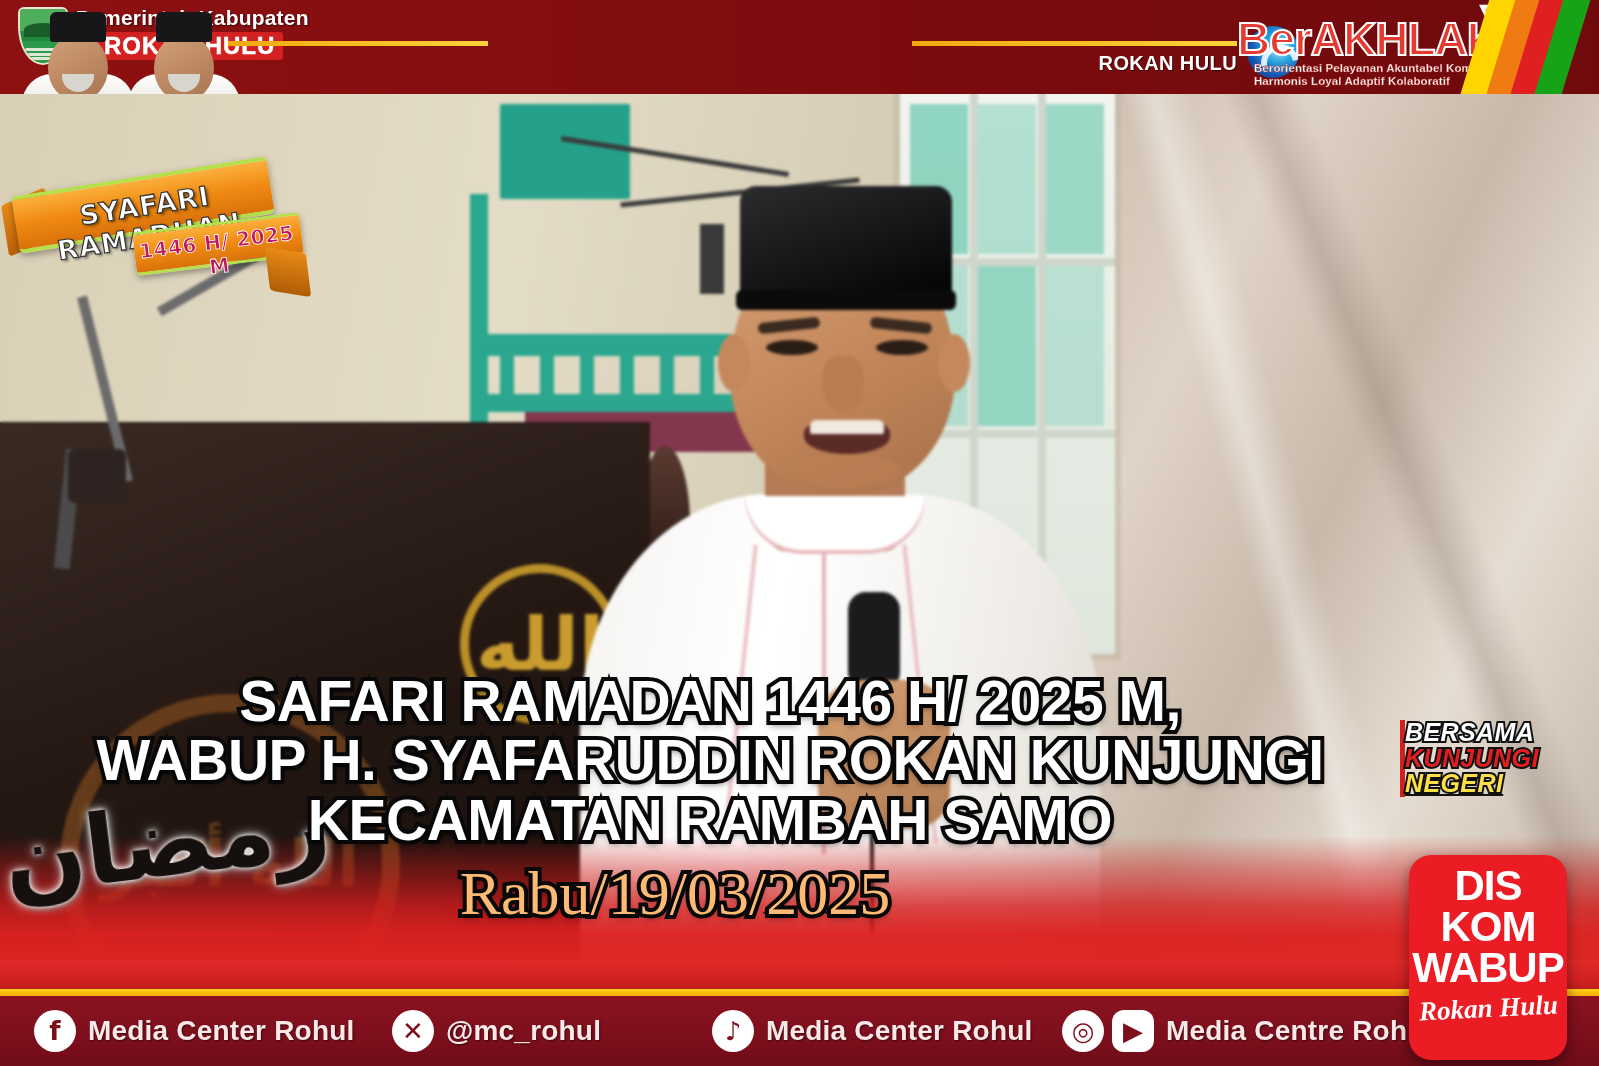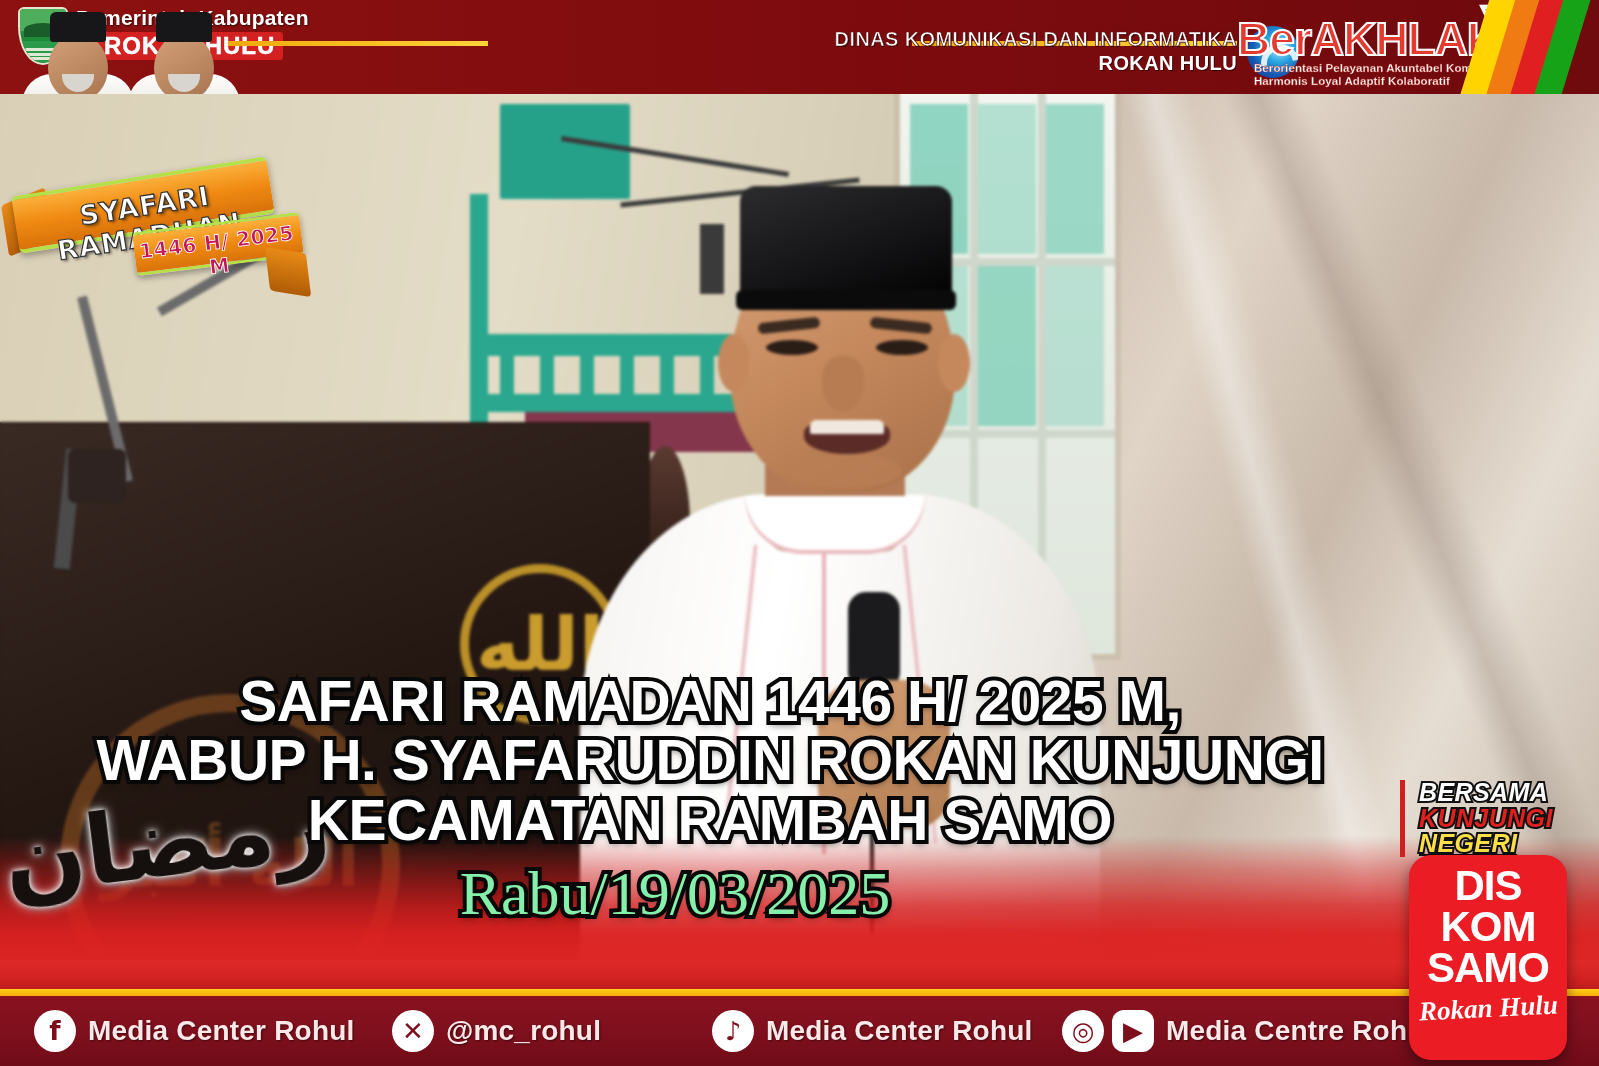--- a/index.html
+++ b/index.html
@@ -444,32 +444,31 @@
     letter-spacing:-.5px;
     font-family:"Liberation Sans", sans-serif;
     -webkit-text-stroke:8px #0a0a0a;
     paint-order:stroke fill;
     text-shadow:0 4px 7px rgba(0,0,0,.55);
   }
   .title .ln{ display:block; }
   .date{
     position:absolute; left:0; top:862px; width:1350px; z-index:24;
     text-align:center;
-    color:#86efac;
+    color:#fdba74;
     font-size:62px; font-weight:normal; line-height:1;
     font-family:"Liberation Serif", serif;
     -webkit-text-stroke:8px #0a0a0a;
     paint-order:stroke fill;
     text-shadow:0 4px 7px rgba(0,0,0,.5);
   }
 
   
   .slogan{
-    position:absolute; left:1400px; top:780px; z-index:26;
-    padding-left:14px;
+    position:absolute; left:1400px; top:720px; z-index:26;
     border-left:5px solid #d11f1f;
     line-height:1.02;
     font-style:italic;
     font-family:"Liberation Sans", sans-serif;
   }
   .slogan span{
     display:block; font-size:25px; font-weight:bold; letter-spacing:.4px;
     -webkit-text-stroke:4px #111111;
     paint-order:stroke fill;
   }
@@ -606,21 +605,20 @@
     <div class="portrait p2">
       <div class="pc-shirt"></div>
         <div class="pc-face"></div>
       <div class="pc-peci"></div>
         <div class="pc-collar"></div>
     </div>
 
     <div class="hdr-rule left"></div>
     <div class="hdr-rule right"></div>
 
-    <div class="dinas-line1">DINAS KOMUNIKASI DAN INFORMATIKA</div>
     <div class="dinas-line2">ROKAN HULU</div>
 
     <div class="ber-swirl"></div>
     <div class="ber-word"><span class="b1">Ber</span><span class="b2">AKHLAK</span></div>
     <div class="ber-chev">❯</div>
     <div class="ber-sub">
       <div>Berorientasi Pelayanan Akuntabel Kompeten</div>
       <div>Harmonis Loyal Adaptif Kolaboratif</div>
     </div>
 
@@ -650,21 +648,21 @@
 
   <div class="slogan">
     <span class="w1">BERSAMA</span>
     <span class="w2">KUNJUNGI</span>
     <span class="w3">NEGERI</span>
   </div>
 
   <div class="dk">
     <div class="w">DIS</div>
     <div class="w">KOM</div>
-    <div class="w">SAMO</div>
+    <div class="w">WABUP</div>
     <div class="rh">Rokan Hulu</div>
   </div>
 
   <div class="footer">
 
     <div class="soc s1">
       <span class="ic">f</span>
       <span class="lbl">Media Center Rohul</span>
     </div>
 

